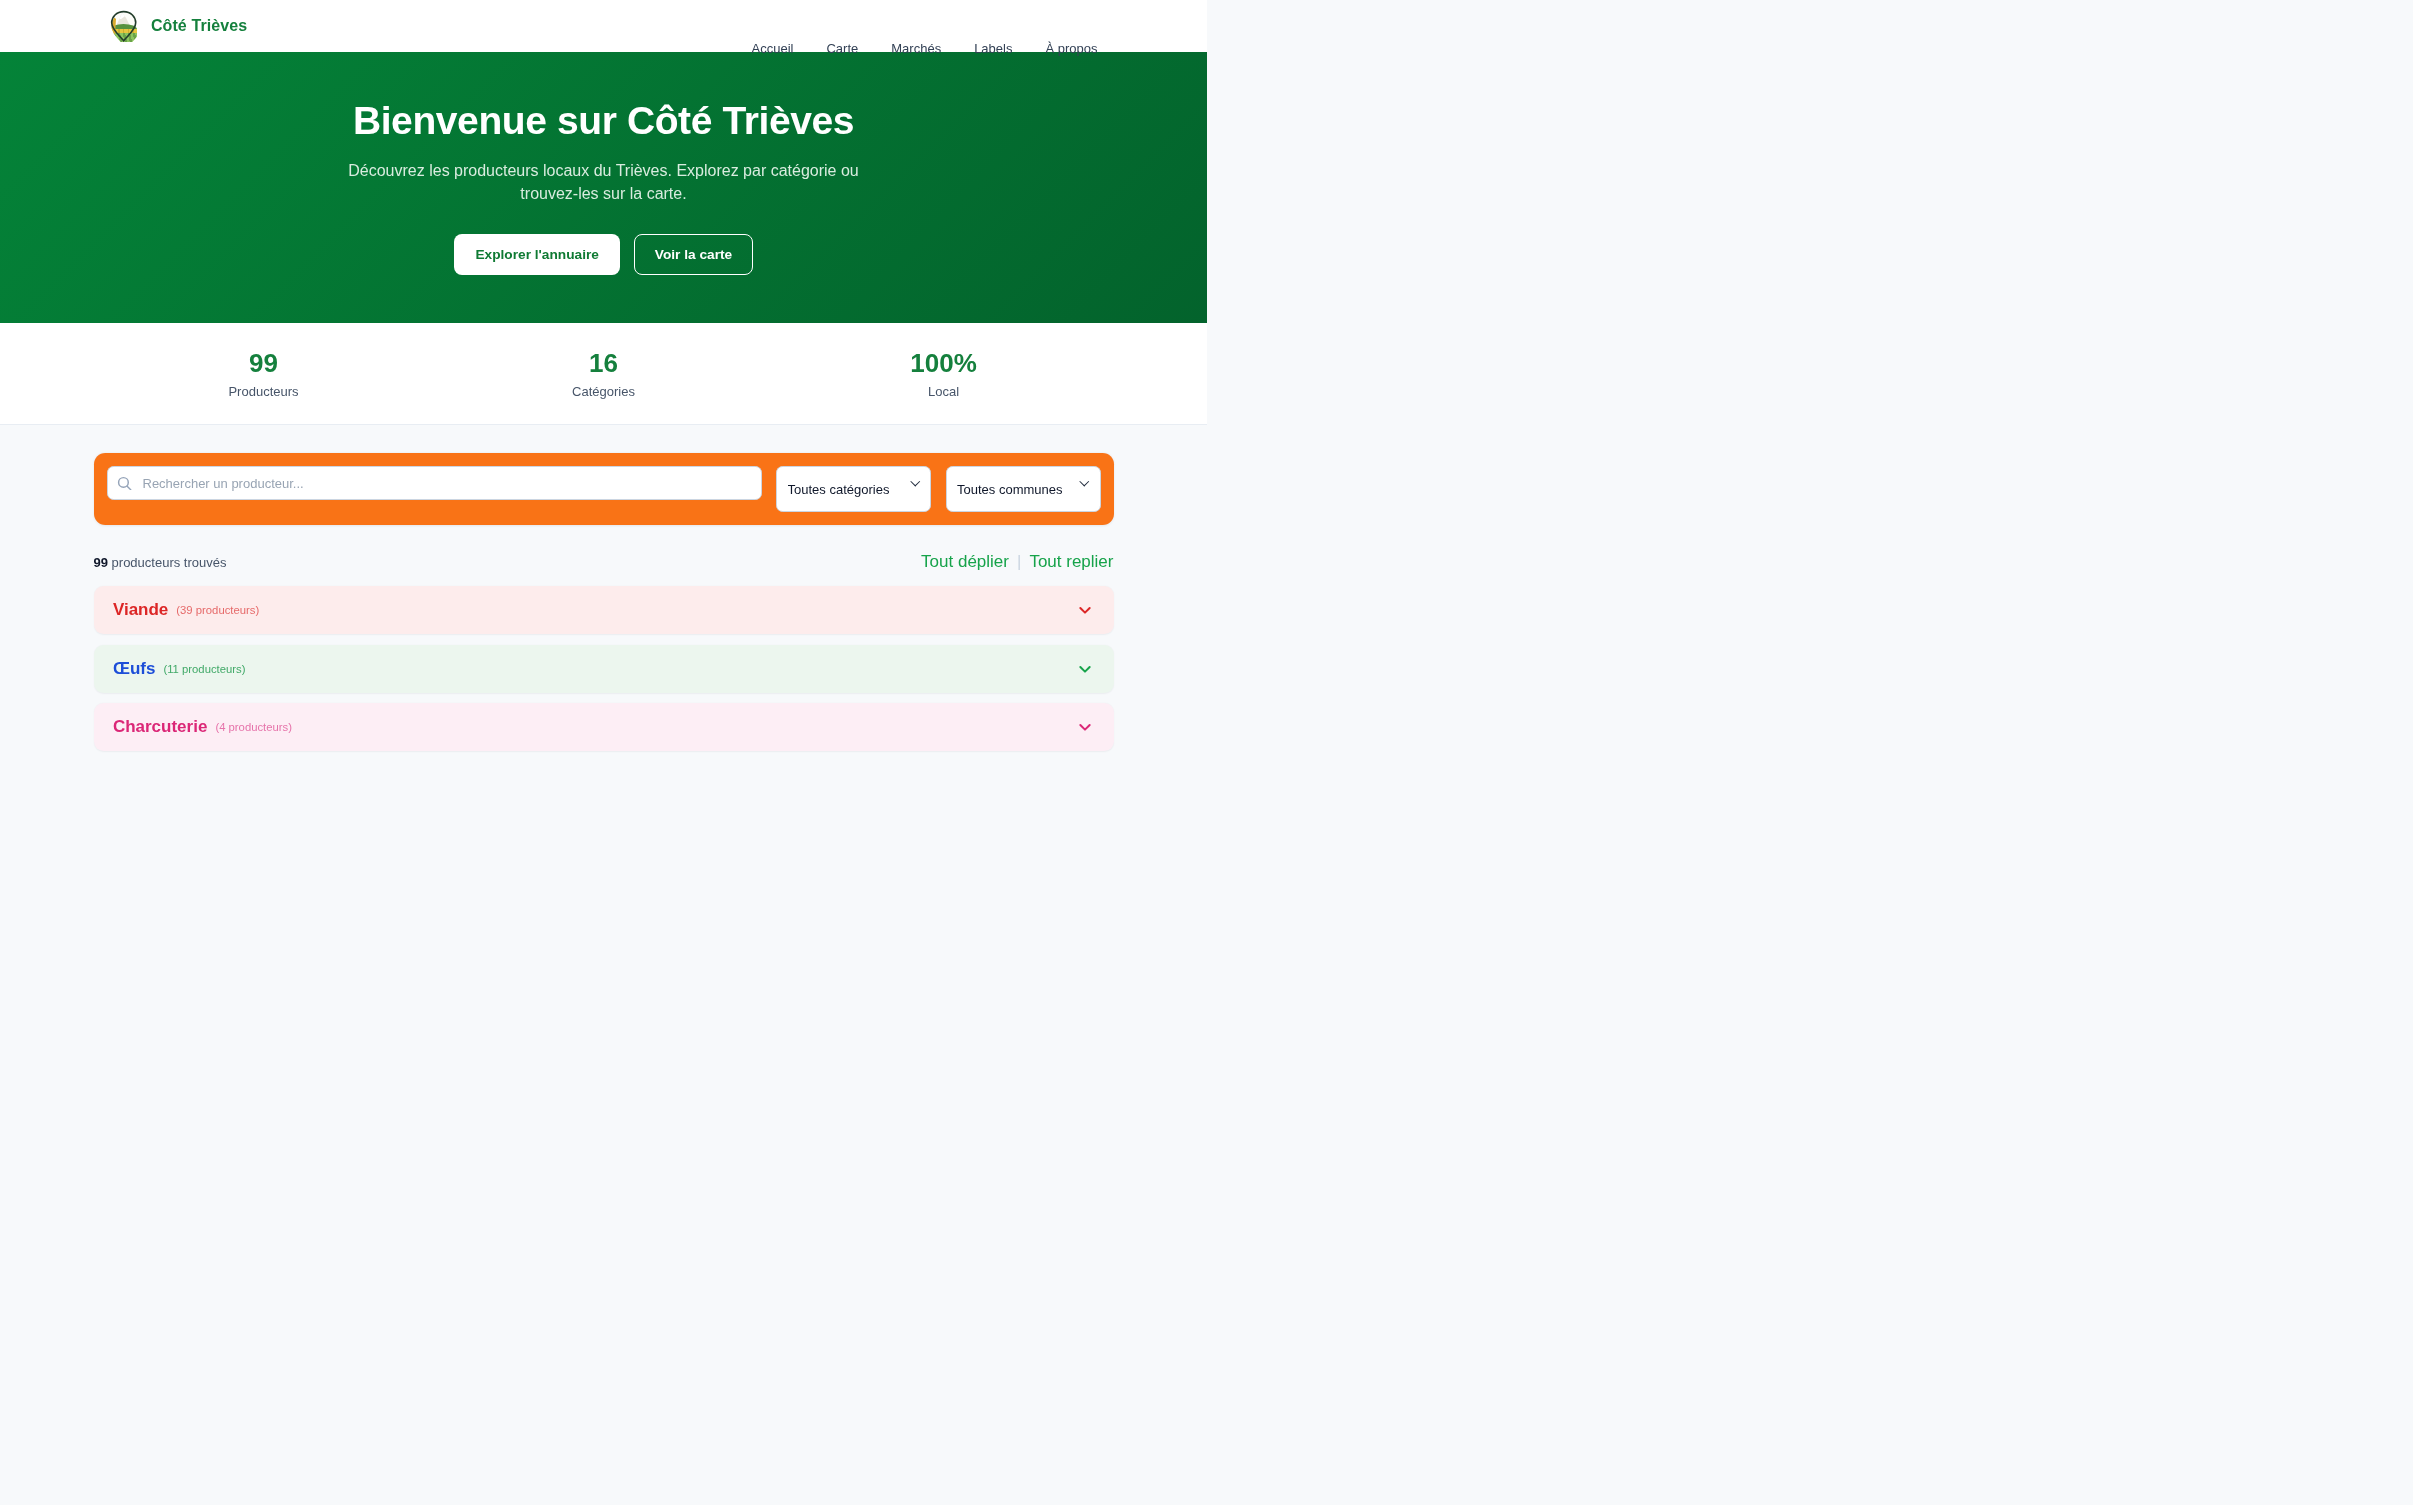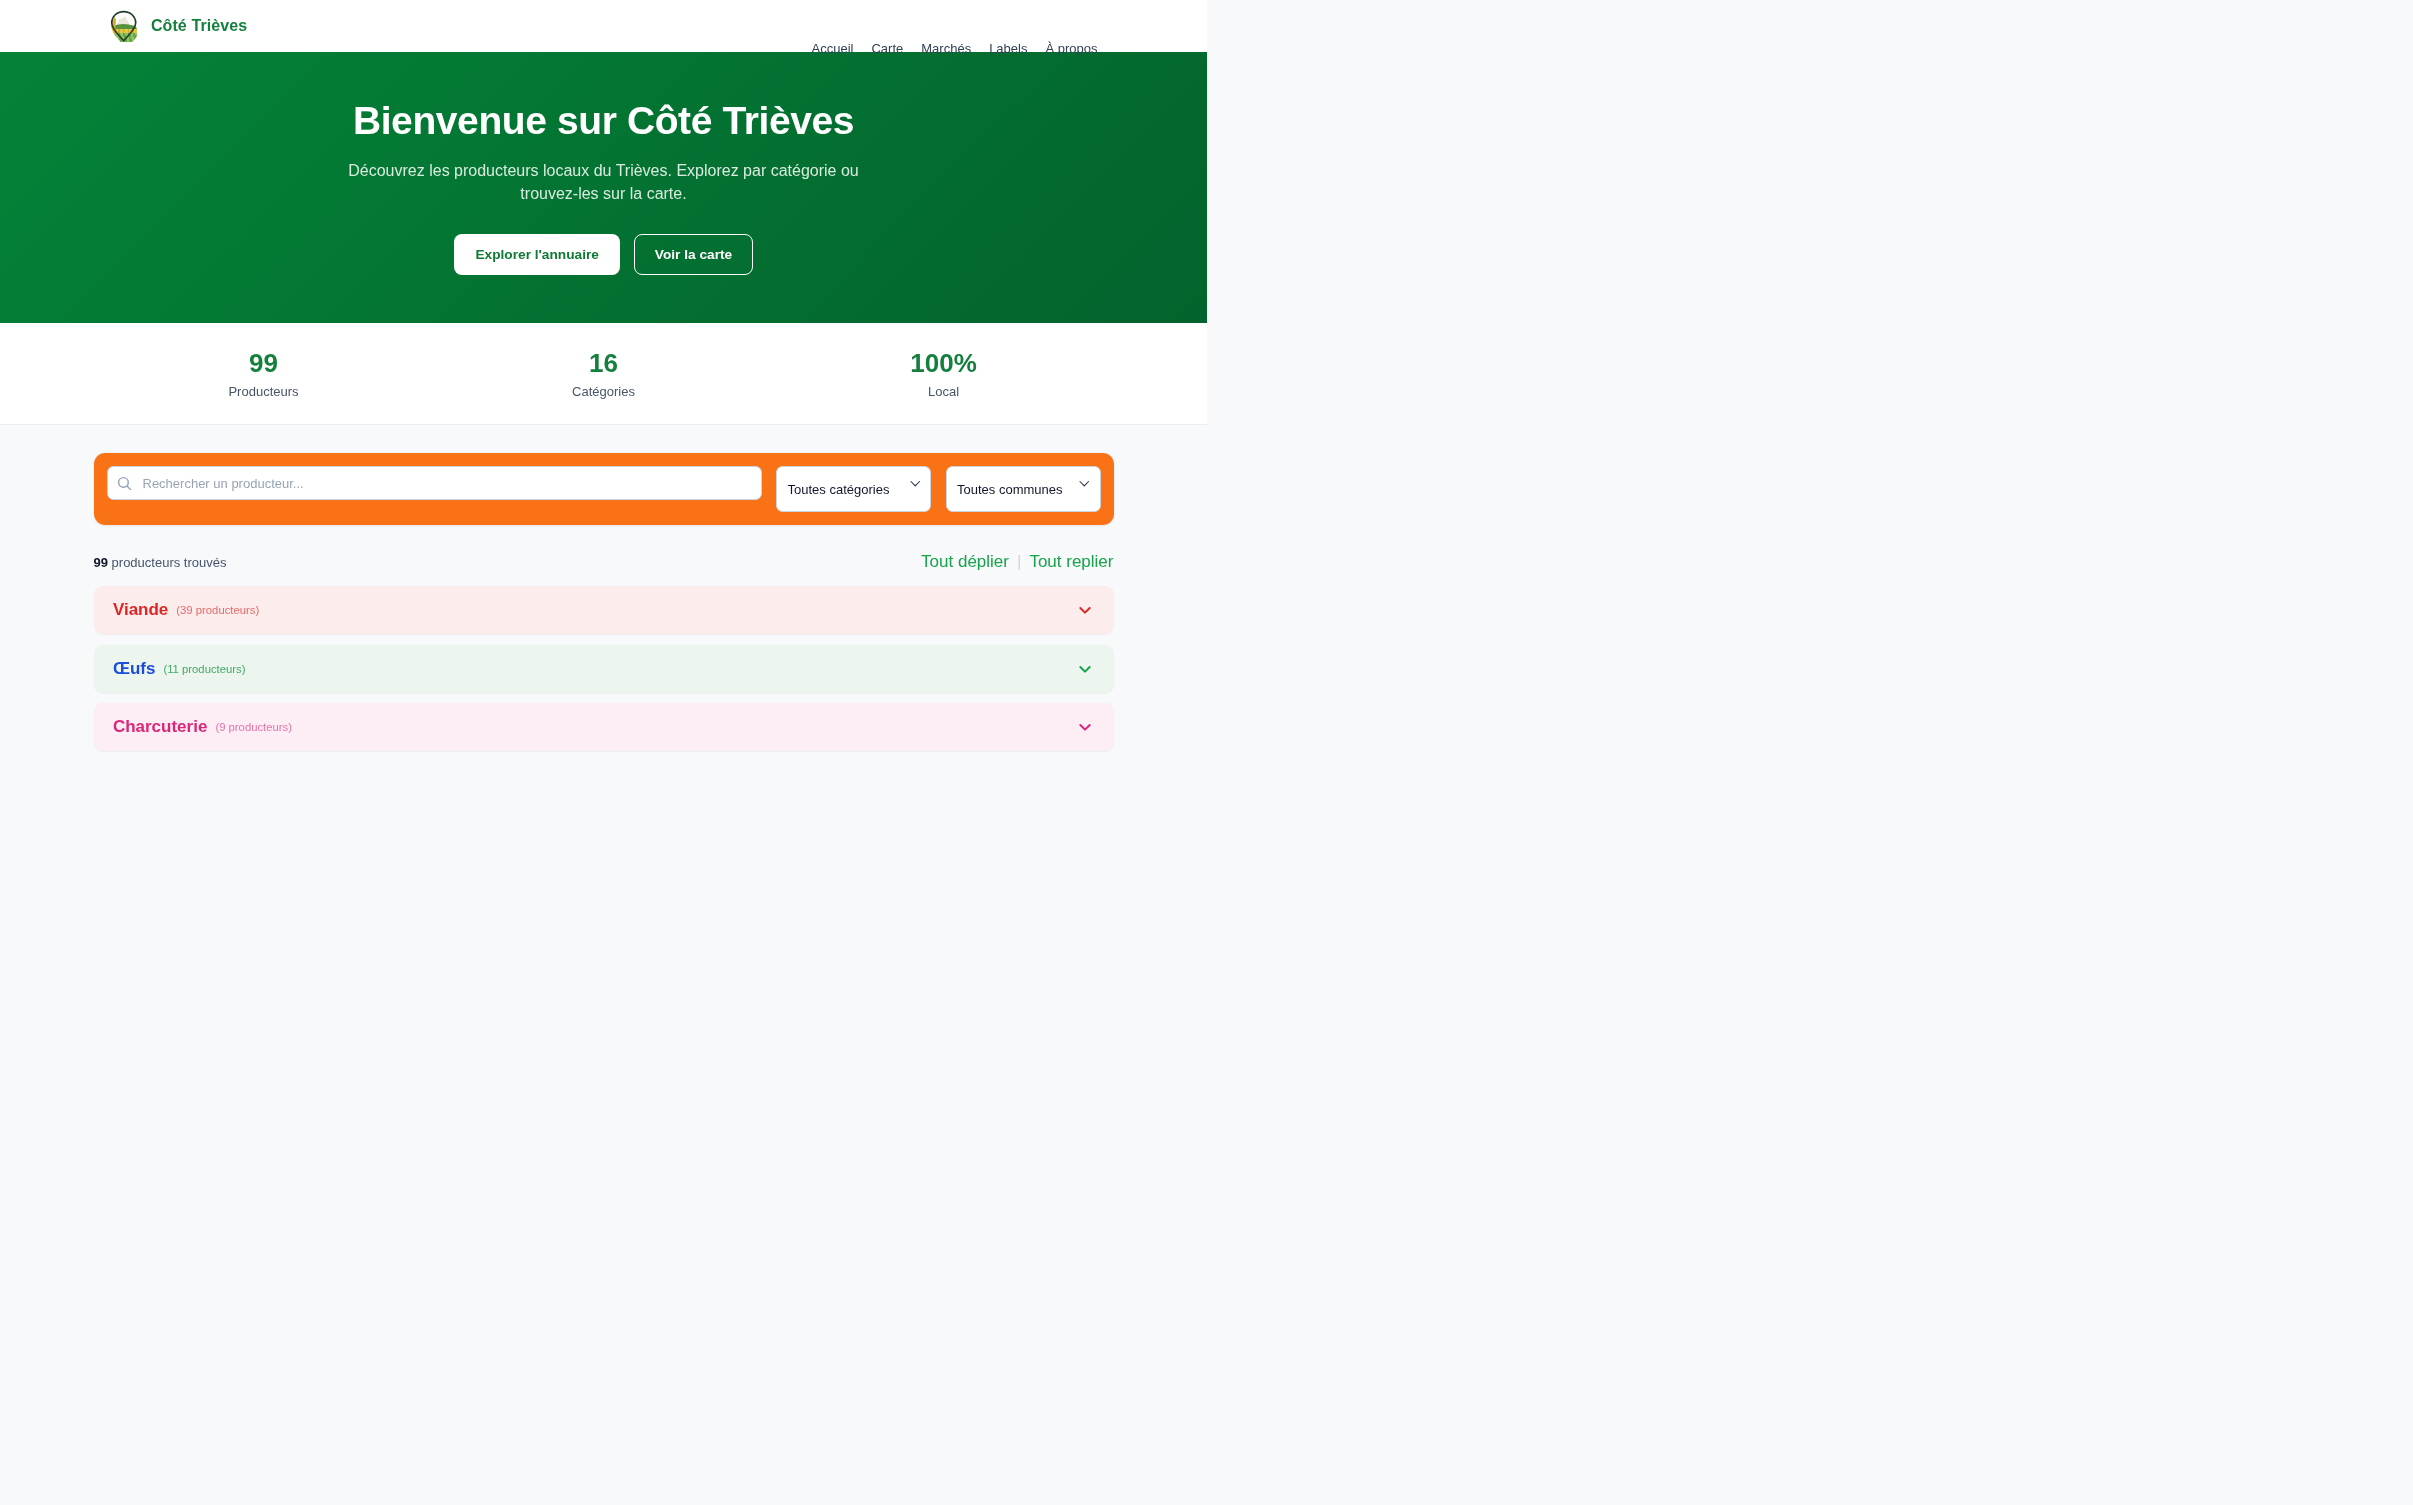--- a/index.html
+++ b/index.html
@@ -10,21 +10,21 @@
     background:#f7f9fb; color:#0f172a;
   }
   .container { width:1020px; margin:0 auto; }
 
   
   header { background:#ffffff; height:52px; }
   .header-inner { width:1020px; margin:0 auto; padding:0 16px; height:100%;
     display:flex; align-items:center; justify-content:space-between; }
   .brand { display:flex; align-items:center; gap:14px; cursor:pointer; }
   .brand-name { font-size:16px; font-weight:bold; color:#15803d; letter-spacing:0.1px; }
-  nav { display:flex; gap:18px;margin-top:44px; }
+  nav { display:flex; gap:33px;margin-top:44px; }
   nav a { font-size:13px; color:#334155; text-decoration:none; cursor:pointer; }
 
   
   .logo { width:27.4px; height:32px; position:relative; flex:0 0 auto; }
   .logo-clip { position:absolute; inset:0;
     clip-path:path("M17 2 C26 2 32 8.5 32 16 C32 24.5 22.5 31.5 17 38.5 C11.5 31.5 2 24.5 2 16 C2 8.5 8 2 17 2 Z");
     background:#fdfdf9; }
   .logo-clip > div { position:absolute; left:0; right:0; }
   .lg-mount { top:1.6px; height:18px; background:#e9e6dc;
     clip-path:polygon(18% 100%, 46% 8%, 60% 34%, 82% 100%); }
@@ -195,21 +195,21 @@
       <span class="cat-count" style="color: rgb(65, 169, 104);">(11 producteurs)</span>
       <span class="chev">
         <svg width="16" height="16" viewBox="0 0 24 24" fill="none">
           <polyline points="5,9 12,16 19,9" stroke-width="3" stroke-linecap="round" stroke-linejoin="round" stroke="#16a34a"></polyline>
         </svg>
       </span>
     </div>
 
     <div class="cat-row" style="background: rgb(253, 238, 245);">
       <span class="cat-title" style="color: rgb(219, 39, 119);">Charcuterie</span>
-      <span class="cat-count" style="color: rgb(230, 115, 170);">(9 producteurs)</span>
+      <span class="cat-count" style="color: rgb(230, 115, 170);">(4 producteurs)</span>
       <span class="chev">
         <svg width="16" height="16" viewBox="0 0 24 24" fill="none">
           <polyline points="5,9 12,16 19,9" stroke-width="3" stroke-linecap="round" stroke-linejoin="round" stroke="#db2777"></polyline>
         </svg>
       </span>
     </div>
 
     <div class="cat-row" style="background: rgb(239, 236, 250);"></div>
   </div>
 </main>

